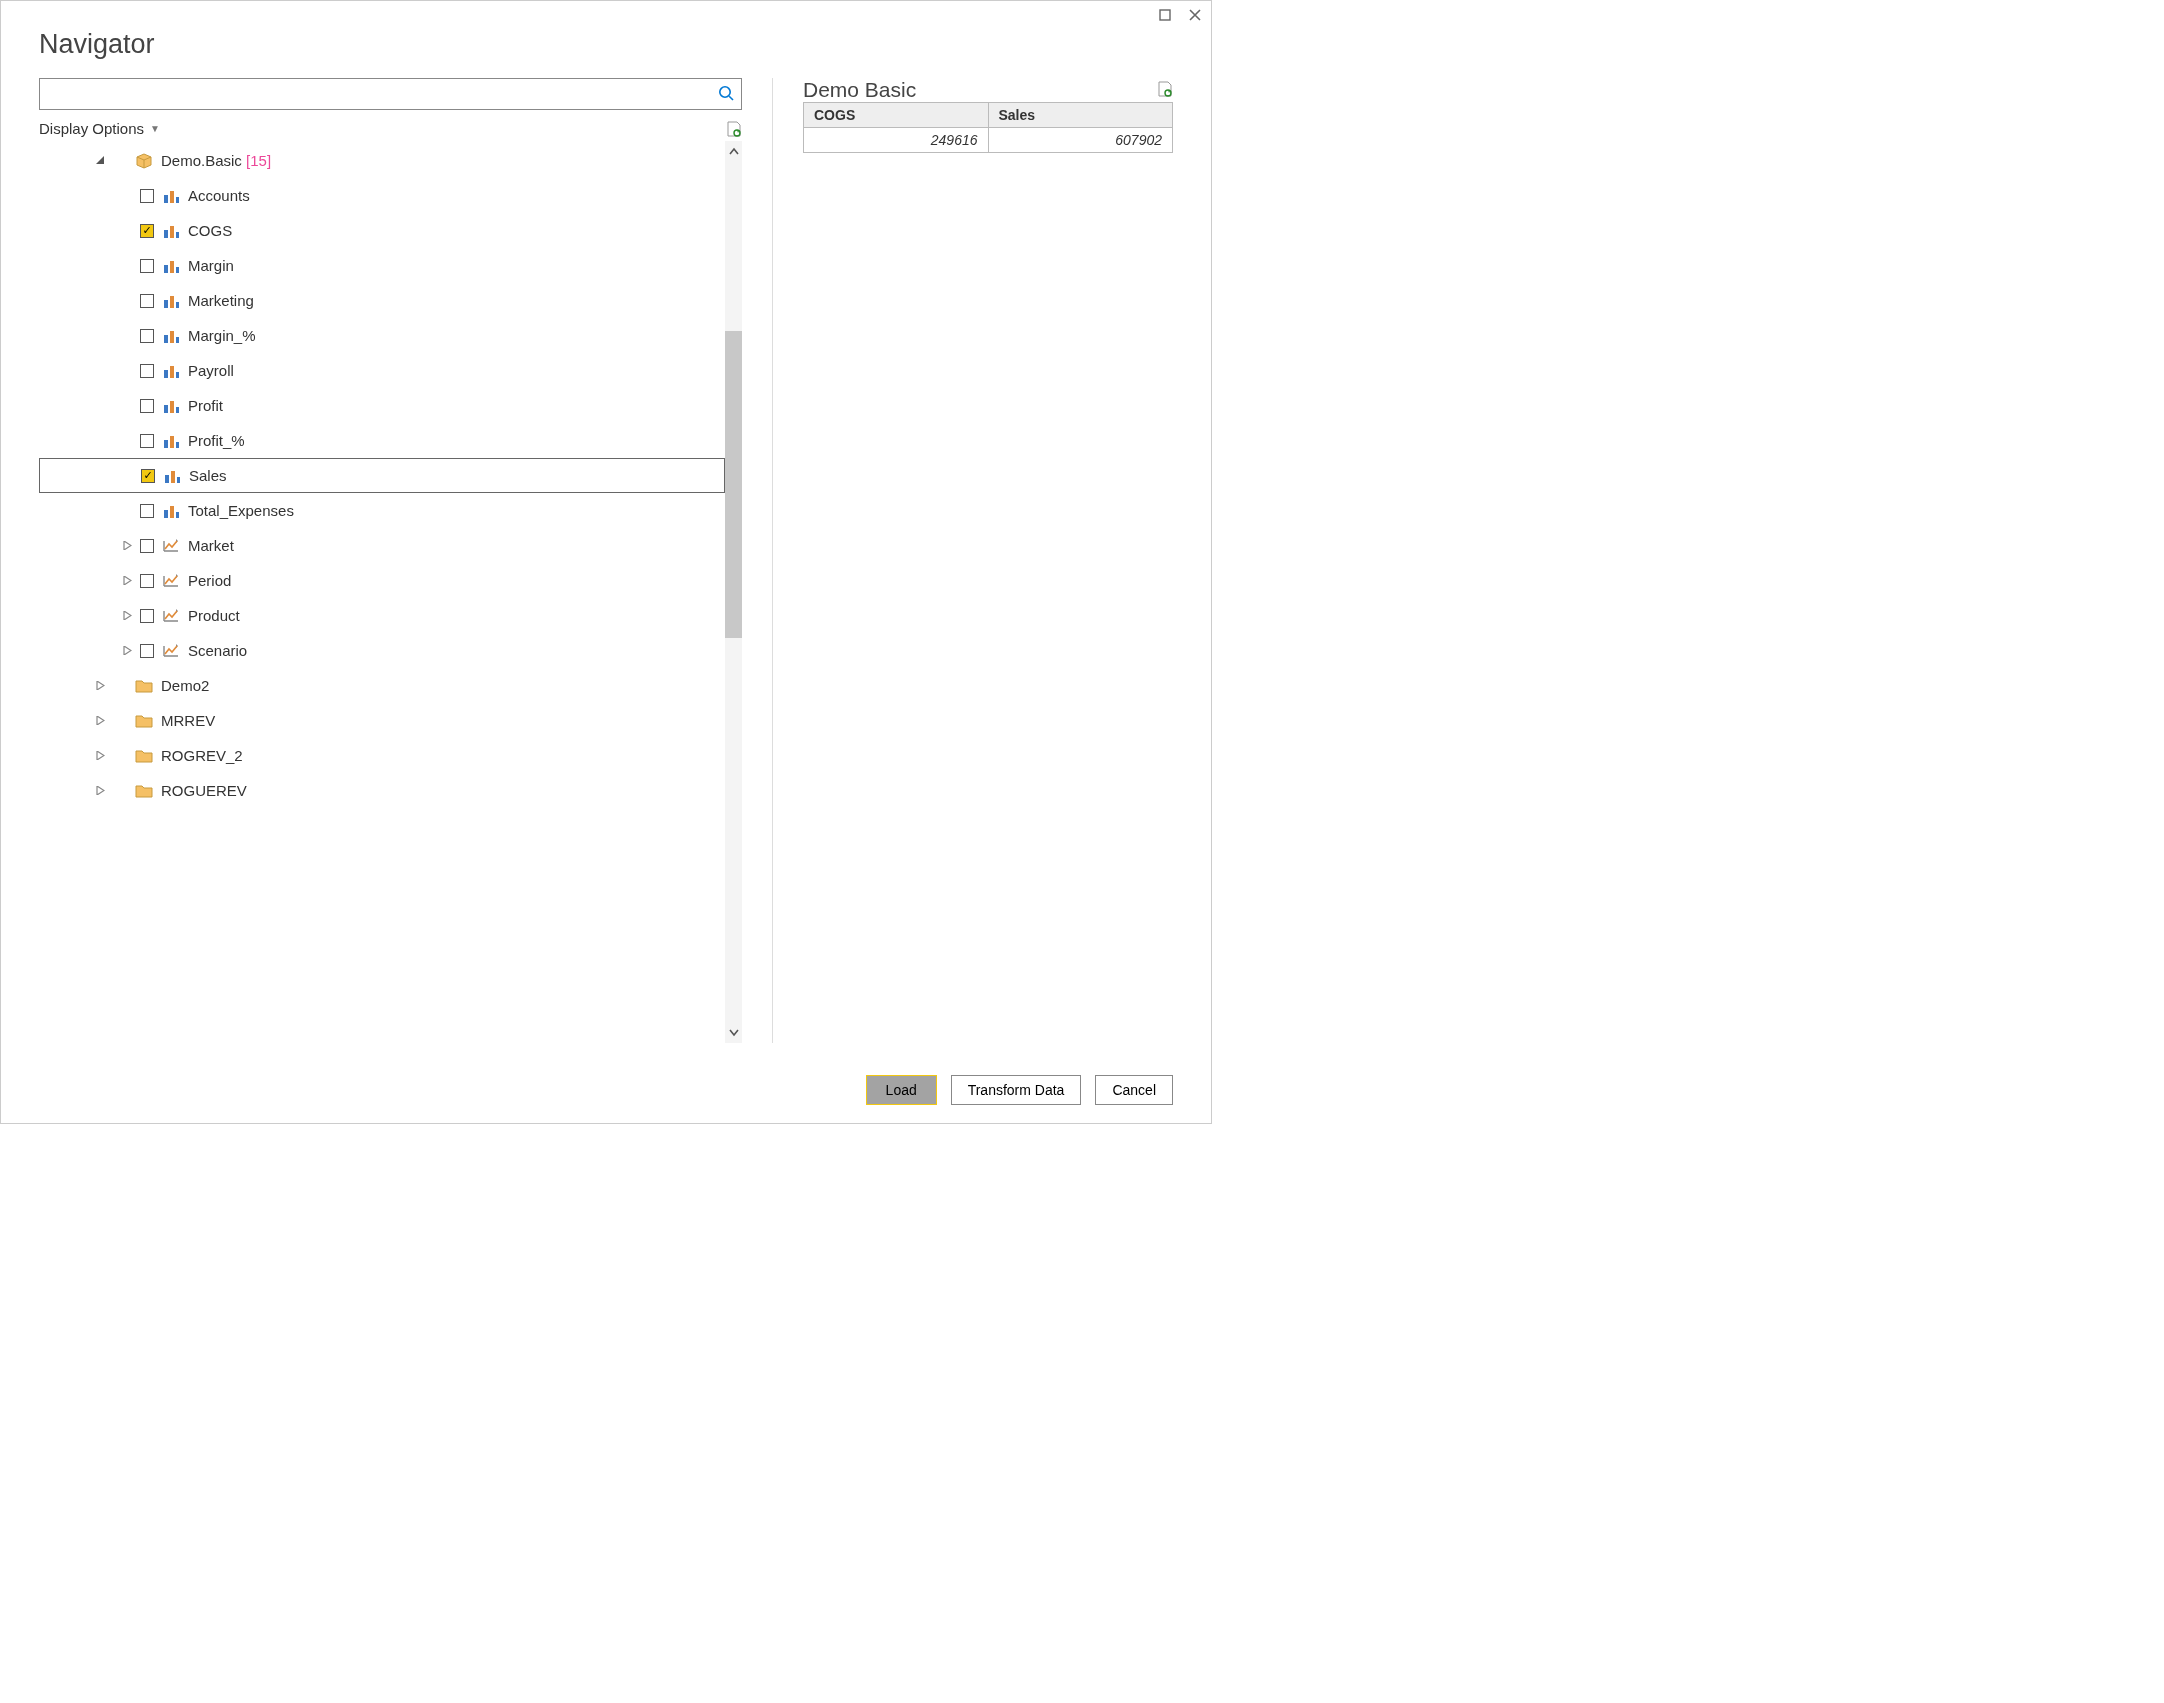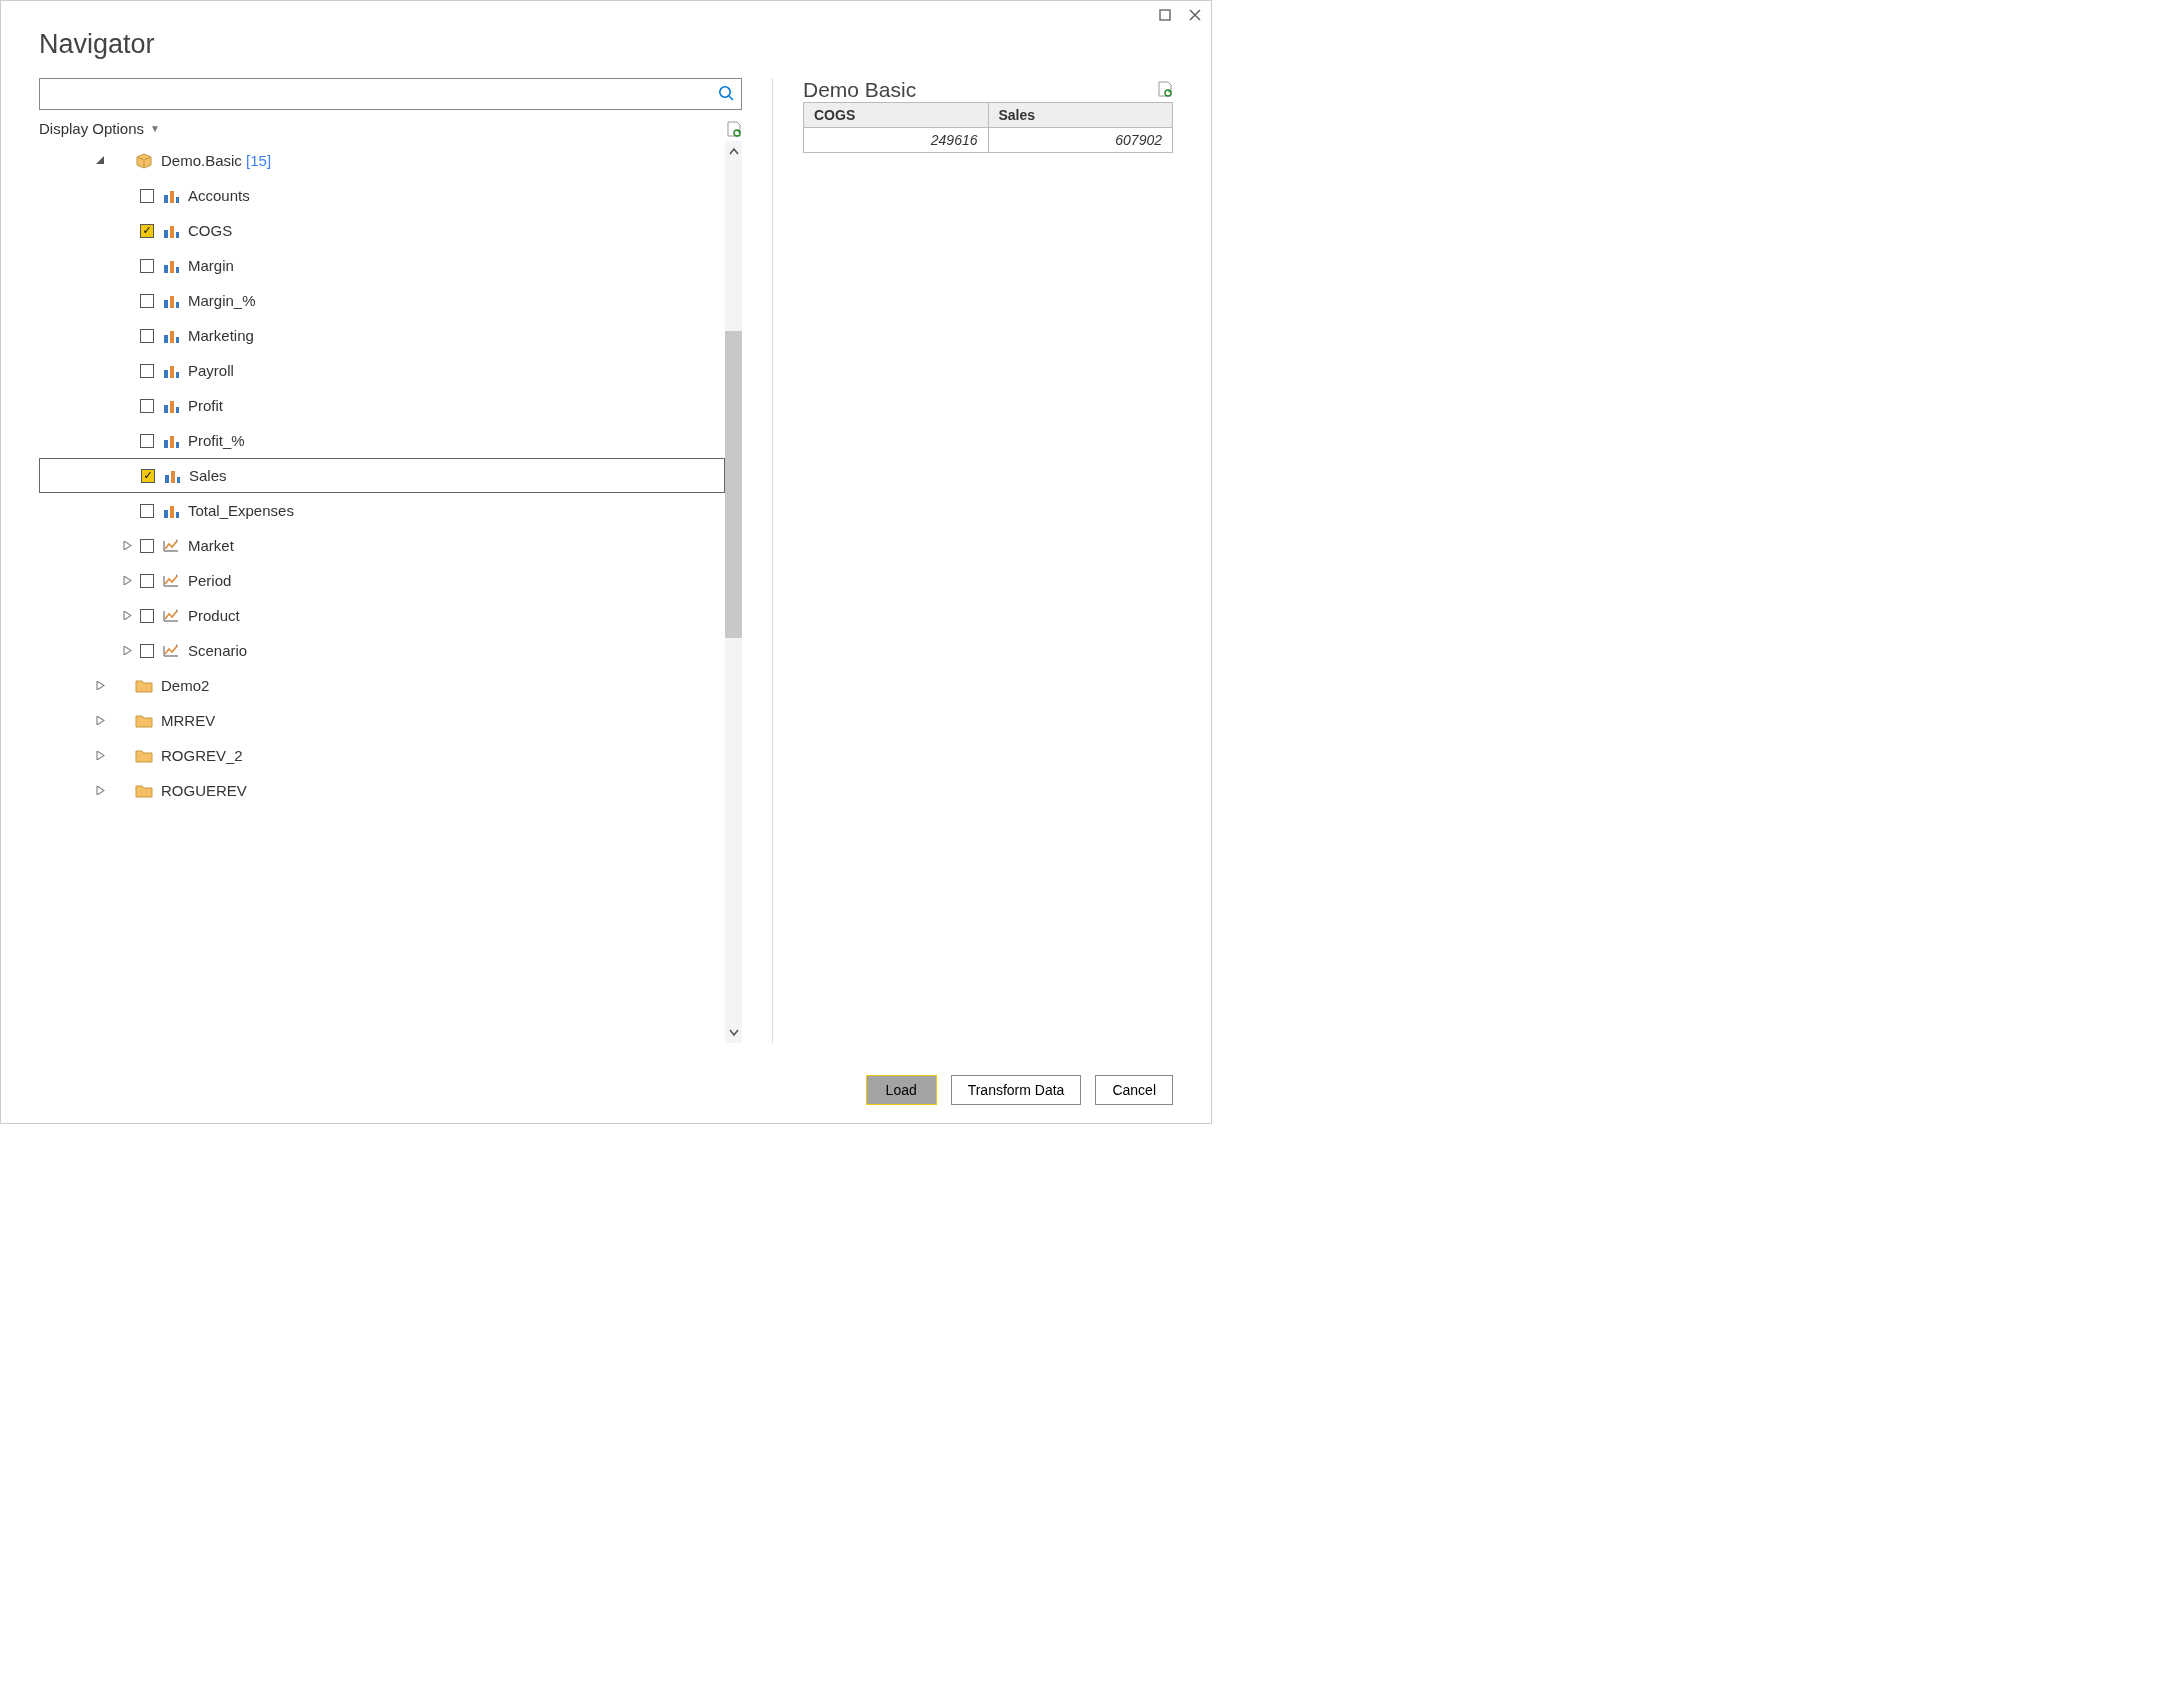--- a/index.html
+++ b/index.html
@@ -189,21 +189,21 @@
     font-size: 14px;
     display:inline-flex; align-items:center; justify-content:center;
     cursor:pointer;
     min-width: 71px;
   }
   .btn.primary {
     background:#a3a3a3;
     border-color:#f2c811;
     color:#000;
   }
-  .gray-count { color:#3b82f6; }
+  .gray-count { color:#ec4899; }
 </style>
 </head>
 <body>
 
 <div class="window">
   <div class="titlebar">
     <span class="ctrl">
       <svg width="12" height="12" viewBox="0 0 12 12">
           <rect x="1" y="1" width="10" height="10" fill="none" stroke="#666" stroke-width="1.4"></rect>
         </svg>
@@ -306,34 +306,34 @@
                 <span class="indent" style="width: 75px;"></span>
                 <span class="caret"></span>
                 <span class="checkbox"></span>
                 <span class="icon-slot">
                   <svg width="18" height="18" viewBox="0 0 18 18">
                     <rect x="2" y="8" width="4" height="8" fill="#3b78c4"></rect>
                     <rect x="8" y="4" width="4" height="12" fill="#e08b3a"></rect>
                     <rect x="14" y="10" width="3" height="6" fill="#3b78c4"></rect>
                   </svg>
                 </span>
+                <span class="node-label">Marketing</span>
+              </div>
+              <div class="node">
+                <span class="indent" style="width: 75px;"></span>
+                <span class="caret"></span>
+                <span class="checkbox"></span>
+                <span class="icon-slot">
+                  <svg width="18" height="18" viewBox="0 0 18 18">
+                    <rect x="2" y="8" width="4" height="8" fill="#3b78c4"></rect>
+                    <rect x="8" y="4" width="4" height="12" fill="#e08b3a"></rect>
+                    <rect x="14" y="10" width="3" height="6" fill="#3b78c4"></rect>
+                  </svg>
+                </span>
                 <span class="node-label">Margin_%</span>
-              </div>
-              <div class="node">
-                <span class="indent" style="width: 75px;"></span>
-                <span class="caret"></span>
-                <span class="checkbox"></span>
-                <span class="icon-slot">
-                  <svg width="18" height="18" viewBox="0 0 18 18">
-                    <rect x="2" y="8" width="4" height="8" fill="#3b78c4"></rect>
-                    <rect x="8" y="4" width="4" height="12" fill="#e08b3a"></rect>
-                    <rect x="14" y="10" width="3" height="6" fill="#3b78c4"></rect>
-                  </svg>
-                </span>
-                <span class="node-label">Marketing</span>
               </div>
               <div class="node">
                 <span class="indent" style="width: 75px;"></span>
                 <span class="caret"></span>
                 <span class="checkbox"></span>
                 <span class="icon-slot">
                   <svg width="18" height="18" viewBox="0 0 18 18">
                     <rect x="2" y="8" width="4" height="8" fill="#3b78c4"></rect>
                     <rect x="8" y="4" width="4" height="12" fill="#e08b3a"></rect>
                     <rect x="14" y="10" width="3" height="6" fill="#3b78c4"></rect>

